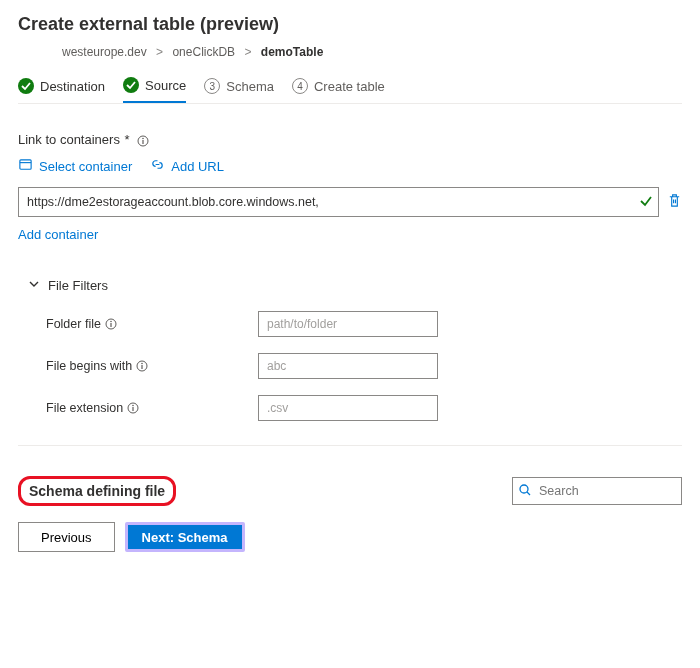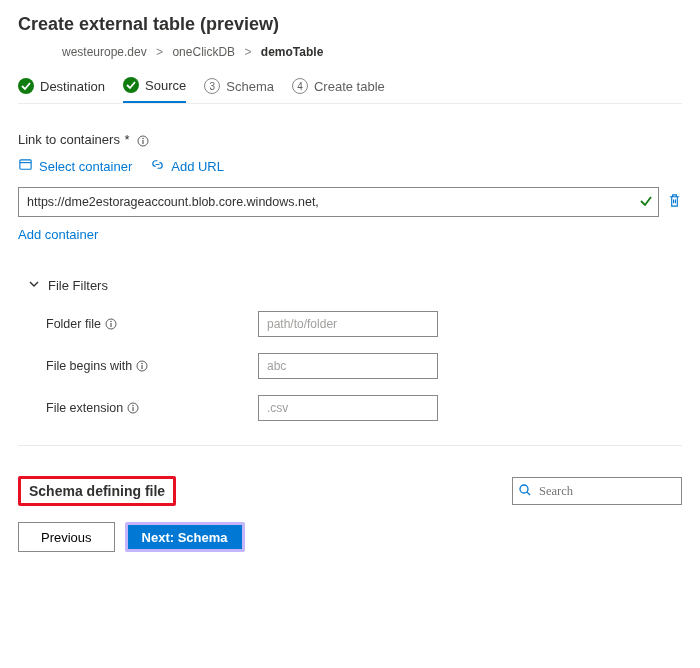--- a/index.html
+++ b/index.html
@@ -37,23 +37,23 @@
     .filters { padding-left: 10px; }
     .filters-hd { display: flex; align-items: center; gap: 8px; font-size: 13px; margin-bottom: 18px; cursor: pointer; }
     .ff-row { display: flex; align-items: center; margin-bottom: 16px; }
     .ff-row .ff-label { width: 230px; font-size: 12.5px; padding-left: 18px; display: flex; align-items: center; color: #323130; }
     .ff-row input { width: 180px; height: 26px; border: 1px solid #8a8886; padding: 0 8px; font-size: 12px; font-family: inherit; }
     .ff-row input::placeholder { color: #a19f9d; }
 
     .divider { border: none; border-top: 1px solid #edebe9; margin: 24px 0 30px; }
 
     .schema-hd-row { display: flex; align-items: center; justify-content: space-between; margin-bottom: 8px; }
-    .schema-title { font-size: 14px; font-weight: 700; border: 3px solid #e81123; padding: 4px 8px; border-radius: 2px; display: inline-block; }
+    .schema-title { font-size: 14px; font-weight: 700; border: 3px solid #e81123; padding: 4px 8px; border-radius: 12px; display: inline-block; }
     .search-wrap { position: relative; }
-    .search-wrap input { width: 170px; height: 28px; border: 1px solid #8a8886; padding: 0 8px 0 26px; font-size: 12.5px; font-family: Liberation Serif, serif; }
+    .search-wrap input { width: 170px; height: 28px; border: 1px solid #8a8886; padding: 0 8px 0 26px; font-size: 12.5px; font-family: Liberation Sans, sans-serif; }
     .search-ic { position: absolute; left: 6px; top: 6px; color: #0078d4; }
 
     .file-list { border-top: 1px solid #edebe9; position: relative; }
     .file-row { display: flex; align-items: center; gap: 14px; padding: 8px 10px 8px 14px; font-size: 13px; border-bottom: 1px solid #f3f2f1; cursor: pointer; }
     .file-row.sel { background: #f3f2f1; }
     .radio { width: 16px; height: 16px; border-radius: 50%; border: 1px solid #323130; display: inline-flex; align-items: center; justify-content: center; }
     .radio.checked { border: 1px solid #0078d4; }
     .radio.checked .dot { width: 8px; height: 8px; border-radius: 50%; background: #0078d4; }
     .scroll-ind { position: absolute; right: 0; top: 0; width: 12px; background: #f3f2f1; bottom: 0;}
     .scroll-thumb { position:absolute; right:1px; top:24px; width:10px; height:56px; background:#c8c6c4; }

